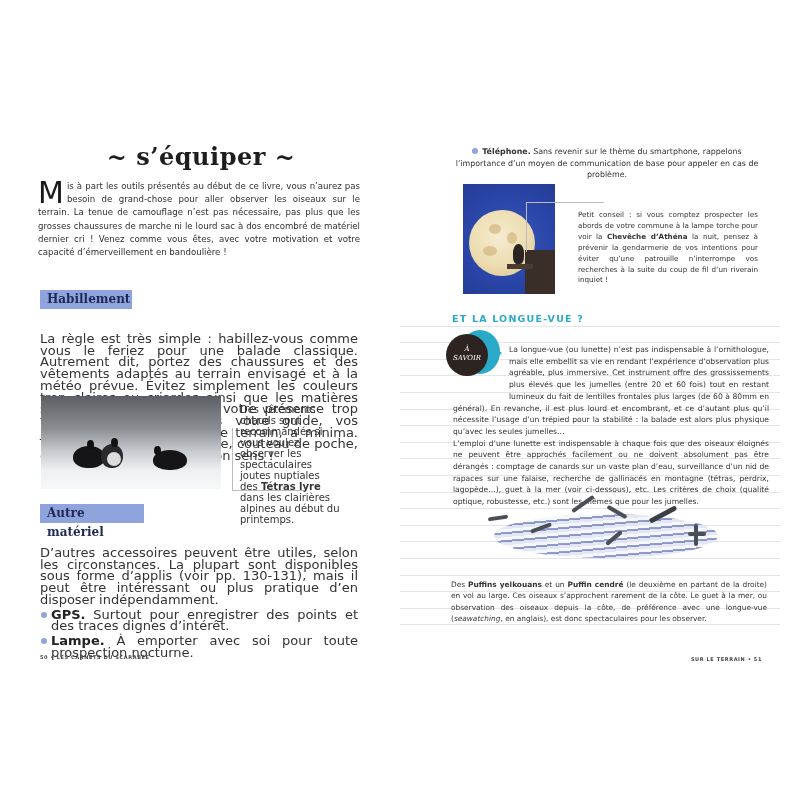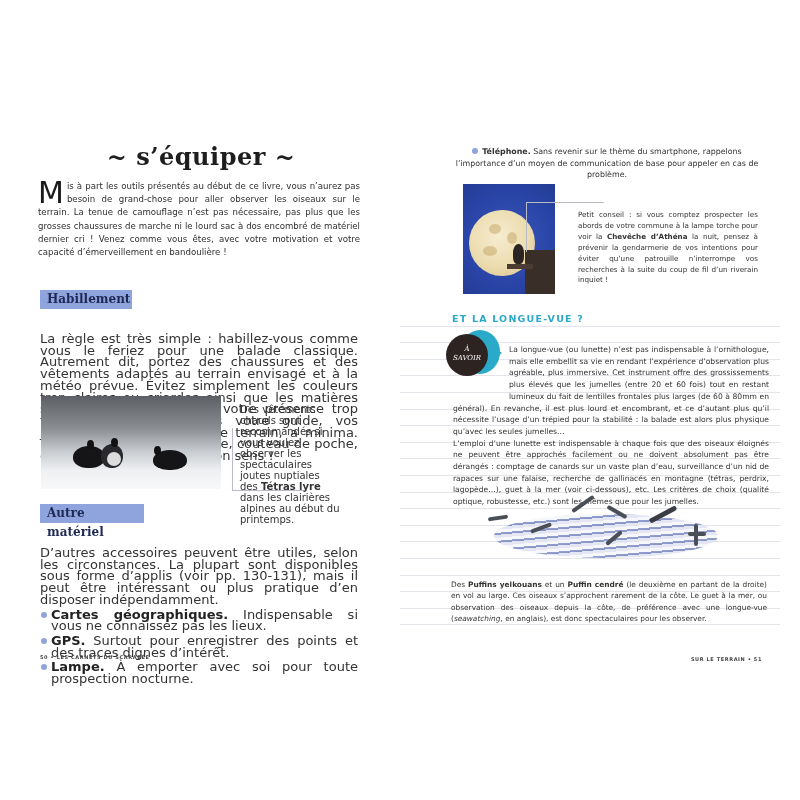--- a/index.html
+++ b/index.html
@@ -166,21 +166,20 @@
   <div class="caption-grouse-line"></div>
   <div class="caption-grouse-base"></div>
   <p class="caption-grouse">
     <span>Des vêtements chauds sont recommandés si vous voulez observer les spectaculaires joutes nuptiales des </span><b>Tétras lyre</b><span> dans les clairières alpines au début du printemps.</span>
   </p>
 
   <div class="section-head head-autre">Autre matériel</div>
   <div class="body-text body-autre">
     <p>D’autres accessoires peuvent être utiles, selon les circonstances. La plupart sont disponibles sous forme d’applis (voir pp. 130-131), mais il peut être intéressant ou plus pratique d’en disposer indépendamment.</p>
     <ul class="bullet-list">
-      <li><b>Cartes géographiques.</b><span> Indispensable si vous ne connaissez pas les lieux.</span></li>
       <li><b>GPS.</b><span> Surtout pour enregistrer des points et des traces dignes d’intérêt.</span></li>
       <li><b>Lampe.</b><span> À emporter avec soi pour toute prospection nocturne.</span></li>
     </ul>
   </div>
 
   <div class="footer-left">50 • LES CARNETS DU SCARABÉE</div>
 </div>
 
 <div class="page page-right">
   <div class="ruled-lines"></div>

